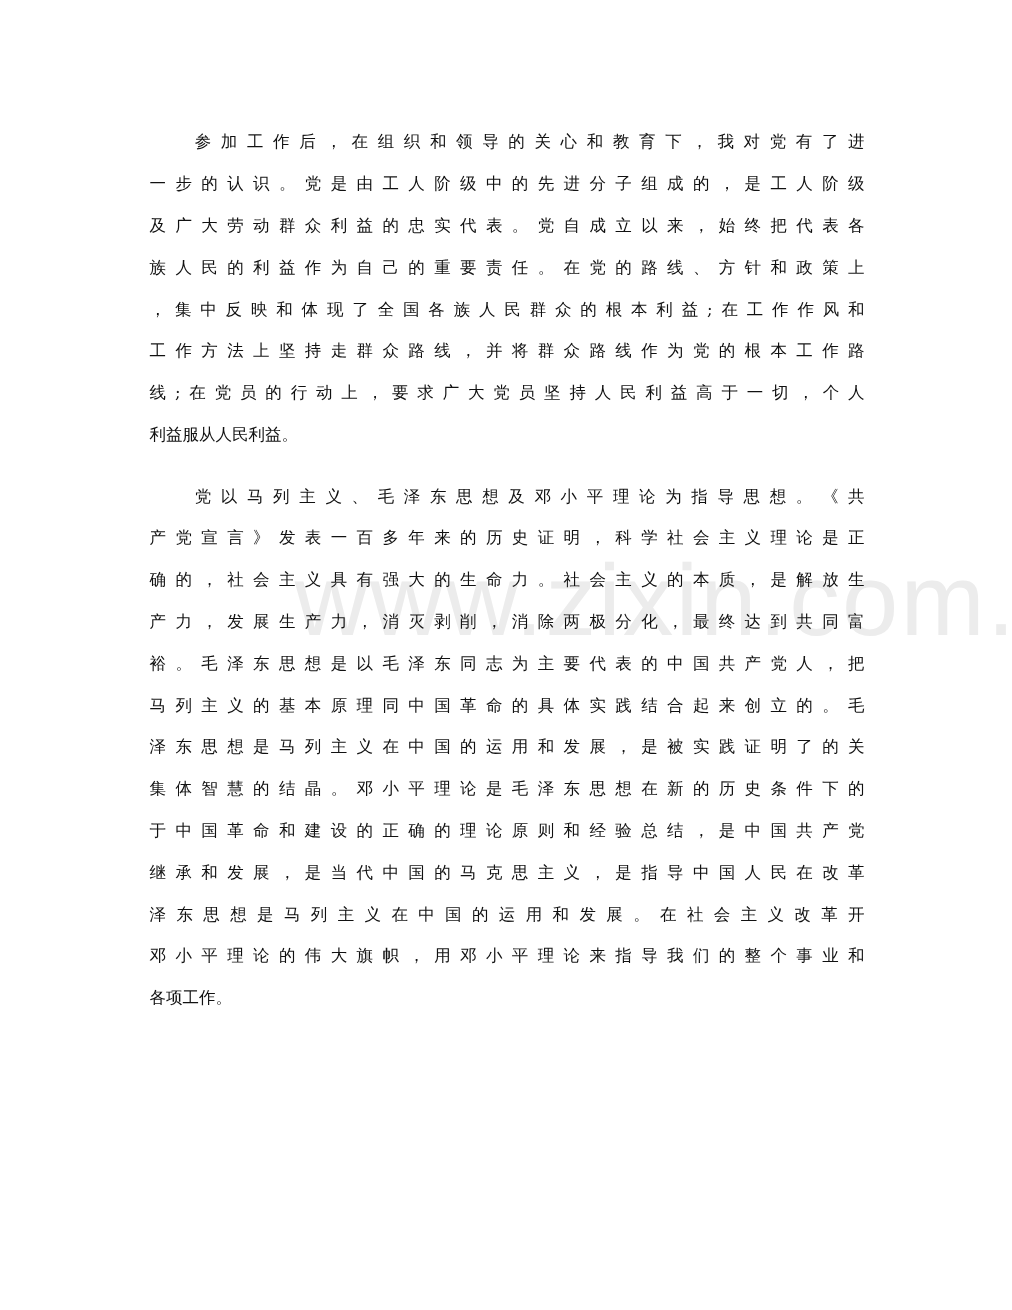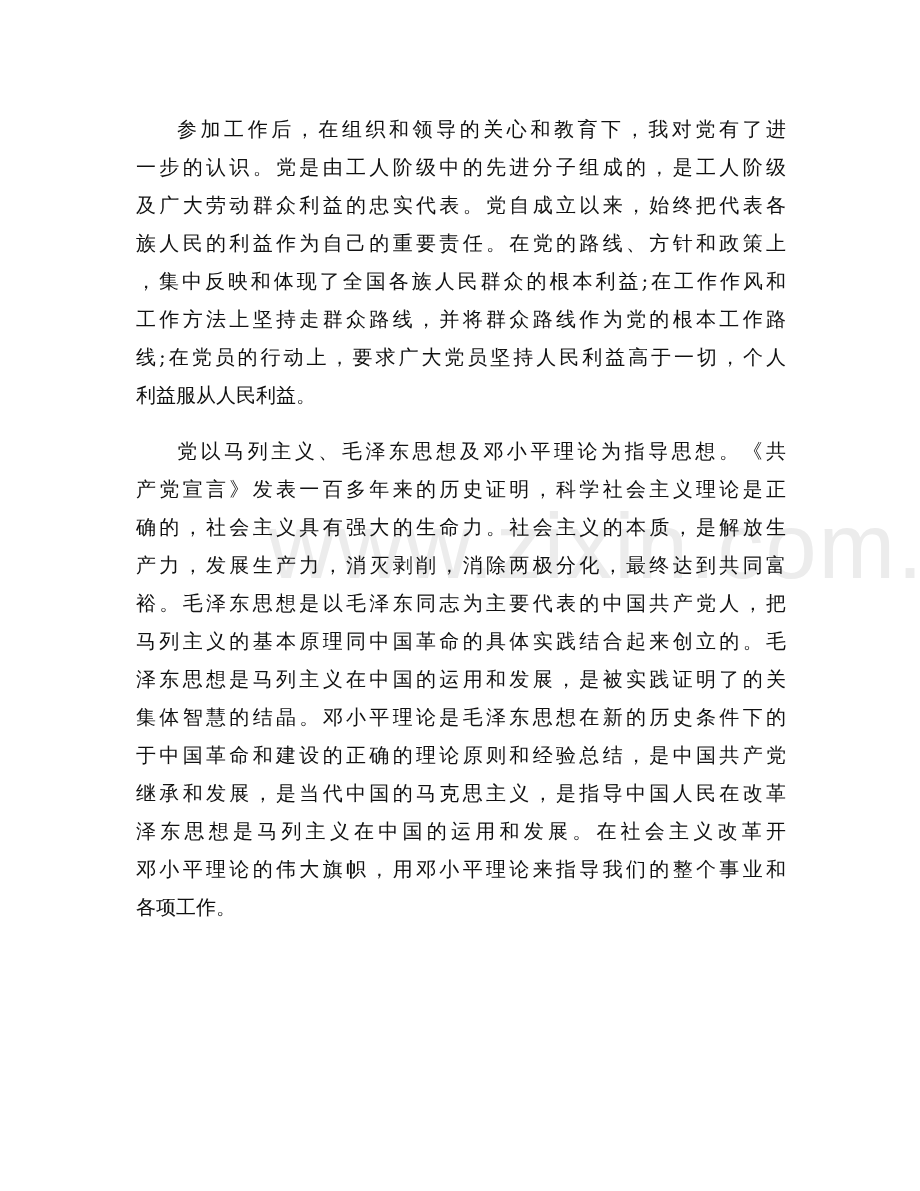--- a/index.html
+++ b/index.html
@@ -5,21 +5,21 @@
   html, body { margin:0; padding:0; background:#ffffff; }
   body { width:920px; height:1191px; position:relative; overflow:hidden; }
   .page { position:absolute; left:0; top:0; width:920px; height:1191px; background:#fff; }
   .watermark {
     position:absolute; left:268px; top:500px; width:400px; text-align:center;
     font-family:"Liberation Sans", sans-serif; font-size:92px; color:#ececec;
     letter-spacing:2px; line-height:1; z-index:0; white-space:nowrap;
   }
   .body-text {
     position:absolute; left:136px; top:110px; width:650px; z-index:1;
-    font-family:"DejaVu Serif", serif; font-size:20px; color:#111;
+    font-family:"DejaVu Serif", serif; font-size:15px; color:#111;
   }
   .para { margin:0 0 0 0; line-height:38px; }
   .para + .para { margin-top:18px; }
   .line { display:block; white-space:nowrap; text-align:justify; text-align-last:justify; height:38px; }
   .line.last { text-align-last:left; }
   .line.indent { padding-left:41px; }
 </style>
 </head>
 <body>
 

